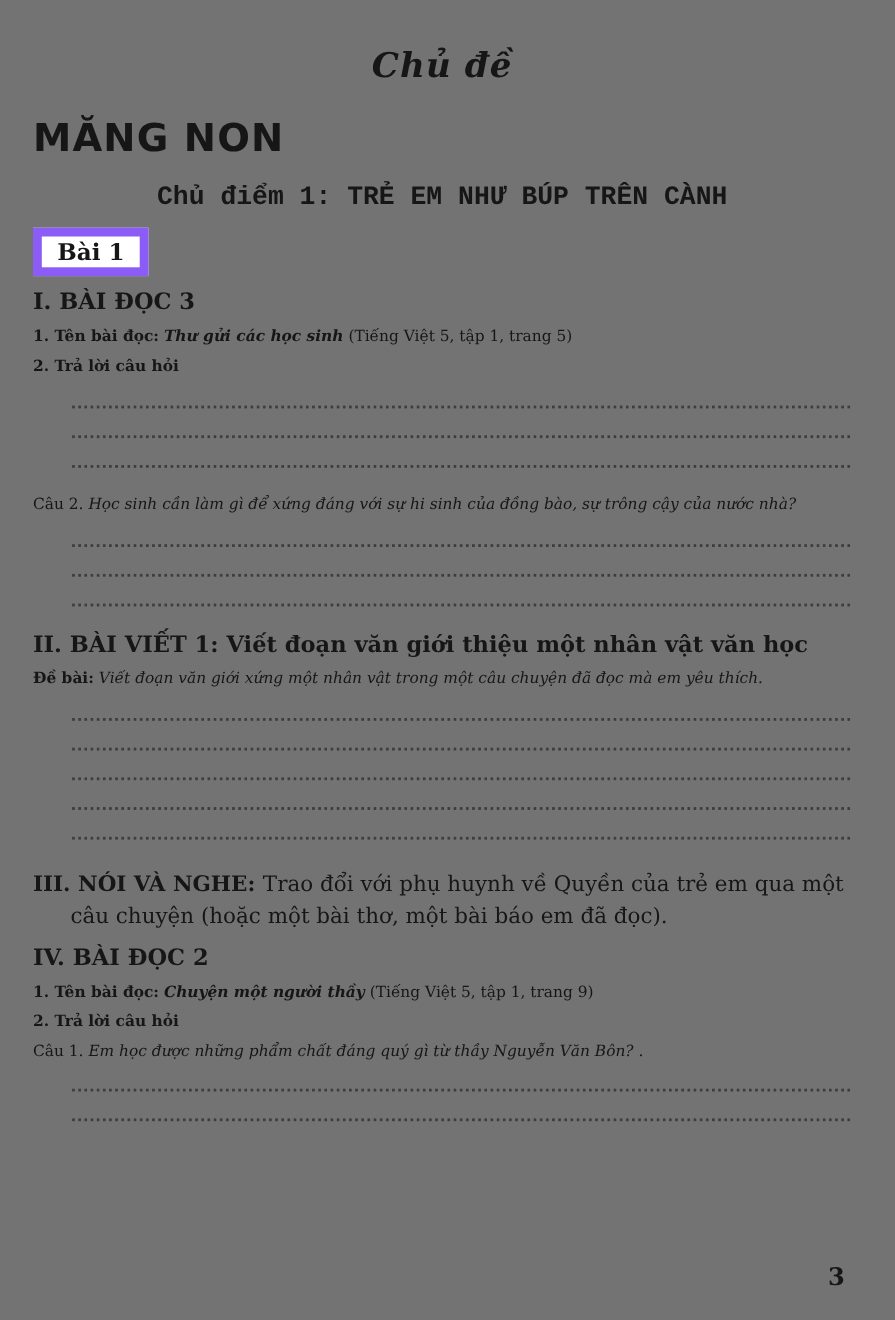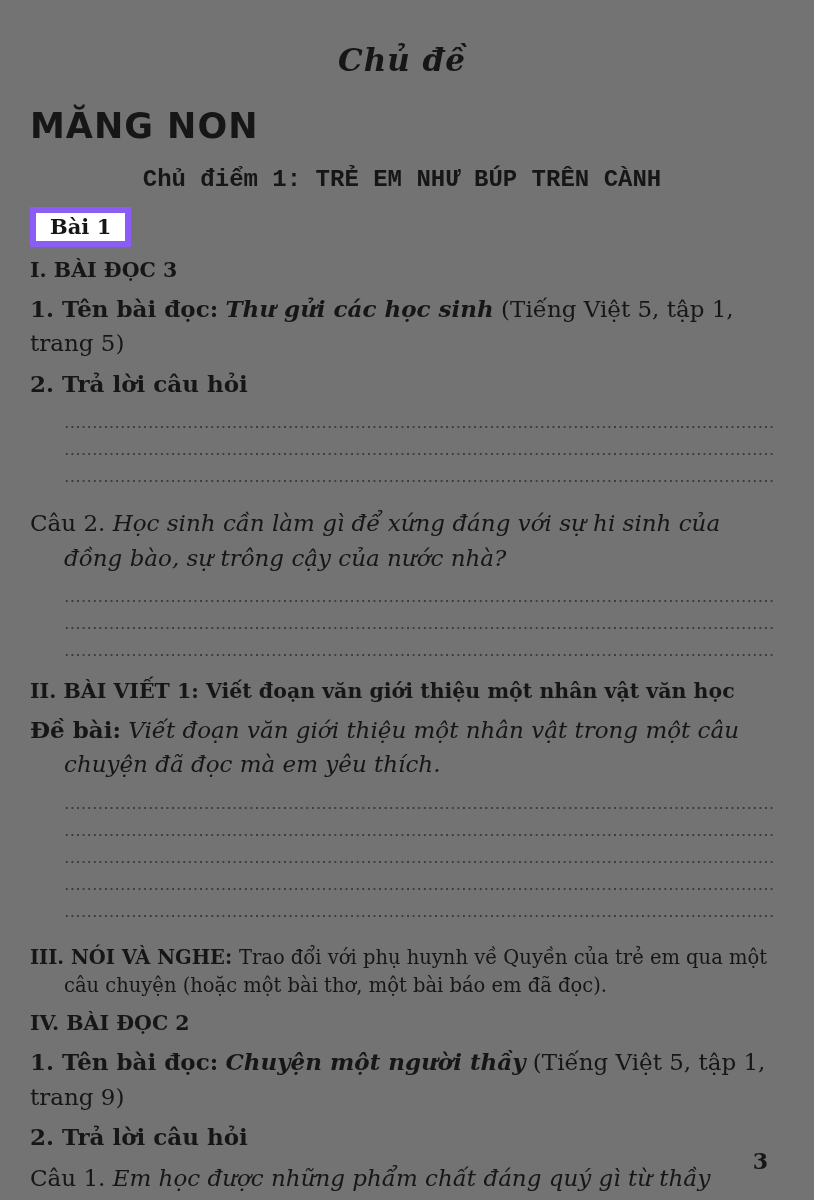--- a/index.html
+++ b/index.html
@@ -33,35 +33,35 @@
   }
   .subtitle {
     text-align: center;
     font-family: Liberation Mono, monospace;
     font-weight: bold;
     font-size: 24px;
     margin-top: 20px;
   }
   .badge {
     display: inline-block;
-    border: 6px solid #8b5cf6;
+    border: 8px solid #8b5cf6;
     padding: 1px 14px 2px 14px;
     font-weight: bold;
     font-size: 21px;
     margin-top: 14px;
     background: #fff;
   }
   .heading {
     font-weight: bold;
     font-size: 20.5px;
     margin-top: 9px;
     line-height: 1.45;
   }
   .bodyline {
-    font-size: 23px;
+    font-size: 14px;
     line-height: 1.5;
     margin-top: 6px;
   }
   .hang {
     padding-left: 34px;
     text-indent: -34px;
   }
   .b  { font-weight: bold; }
   .i  { font-style: italic; }
   .bi { font-weight: bold; font-style: italic; }
@@ -124,21 +124,21 @@
       <div class="dotline"></div>
     </div>
 
   <div class="gap-sm"></div>
 
   
   <div class="heading">II. BÀI VIẾT 1: Viết đoạn văn giới thiệu một nhân vật văn học</div>
 
   <p class="bodyline hang">
     <span class="b">Đề bài:</span>
-    <span class="i">Viết đoạn văn giới thiệu một nhân vật trong một câu chuyện đã đọc mà em yêu thích.</span>
+    <span class="i">Viết đoạn văn giới xứng một nhân vật trong một câu chuyện đã đọc mà em yêu thích.</span>
   </p>
   <div class="answer-lines">
       <div class="dotline"></div>
       <div class="dotline"></div>
       <div class="dotline"></div>
       <div class="dotline"></div>
       <div class="dotline"></div>
     </div>
 
   <div class="gap-md"></div>

